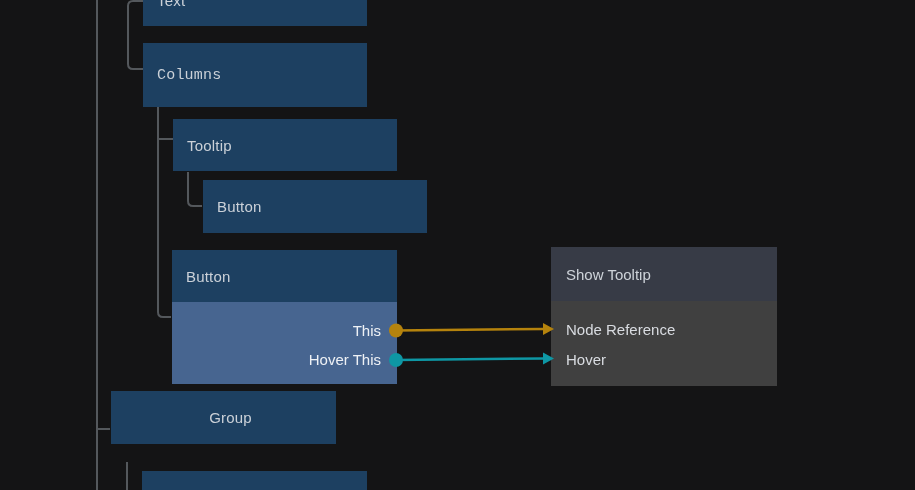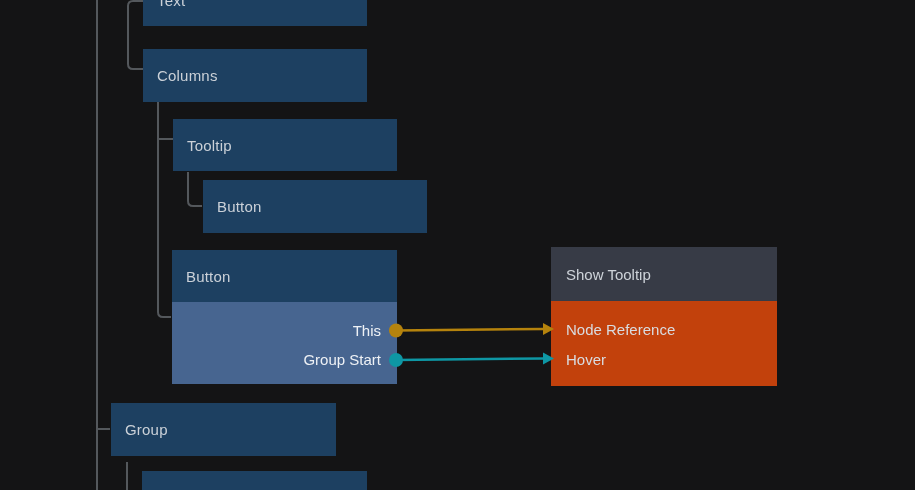--- a/index.html
+++ b/index.html
@@ -41,24 +41,24 @@
     cursor: pointer;
   }
   .node-label {
     color: #cbd1d8;
     font-size: 15px;
     letter-spacing: 0.2px;
     white-space: nowrap;
   }
 
   #node-text     { left: 143px; top: -26px; width: 224px; height: 52px; }
-  #node-columns  { left: 143px; top:  49px; width: 224px; height: 53px; }
+  #node-columns  { left: 143px; top:  43px; width: 224px; height: 64px; font-family: Liberation Mono, monospace; }
   #node-tooltip  { left: 173px; top: 113px; width: 224px; height: 52px; margin-top: 6px; }
   #node-button1  { left: 203px; top: 180px; width: 224px; height: 53px; }
-  #node-group    { left: 111px; top: 403px; width: 225px; height: 53px; }
+  #node-group    { left: 111px; top: 391px; width: 225px; height: 53px; justify-content: center; }
   #node-bottom   { left: 142px; top: 471px; width: 225px; height: 40px; }
 
   
   #node-button2 {
     position: absolute;
     z-index: 2;
     left: 172px; top: 250px;
     width: 225px;
     cursor: pointer;
   }
@@ -105,21 +105,21 @@
     align-items: center;
     box-sizing: border-box;
     padding-left: 15px;
   }
   #action-node .action-title {
     color: #ced3d9;
     font-size: 15px;
     white-space: nowrap;
   }
   #action-node .action-body {
-    background: #c2410c;
+    background: #404040;
     height: 85px;
     box-sizing: border-box;
     padding-top: 13px;
   }
   .action-row {
     height: 30px;
     display: flex;
     align-items: center;
     padding-left: 15px;
     cursor: pointer;
@@ -162,21 +162,21 @@
 
   <div id="node-button2">
     <div class="node-header">
       <span class="node-label">Button</span>
     </div>
     <div class="node-ports">
       <div class="port-row">
         <span class="port-label">This</span>
       </div>
       <div class="port-row">
-        <span class="port-label">Group Start</span>
+        <span class="port-label">Hover This</span>
       </div>
     </div>
   </div>
 
   <div class="node" id="node-group">
     <span class="node-label">Group</span>
   </div>
 
   <div class="node" id="node-bottom">
     <span class="node-label"></span>

